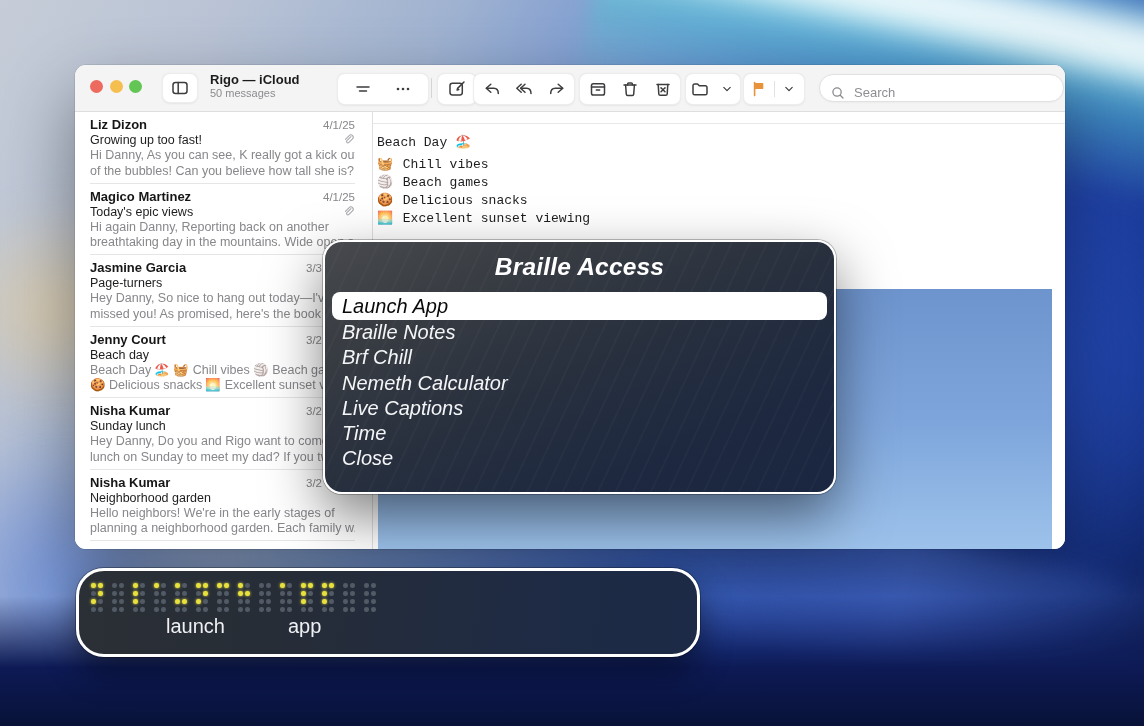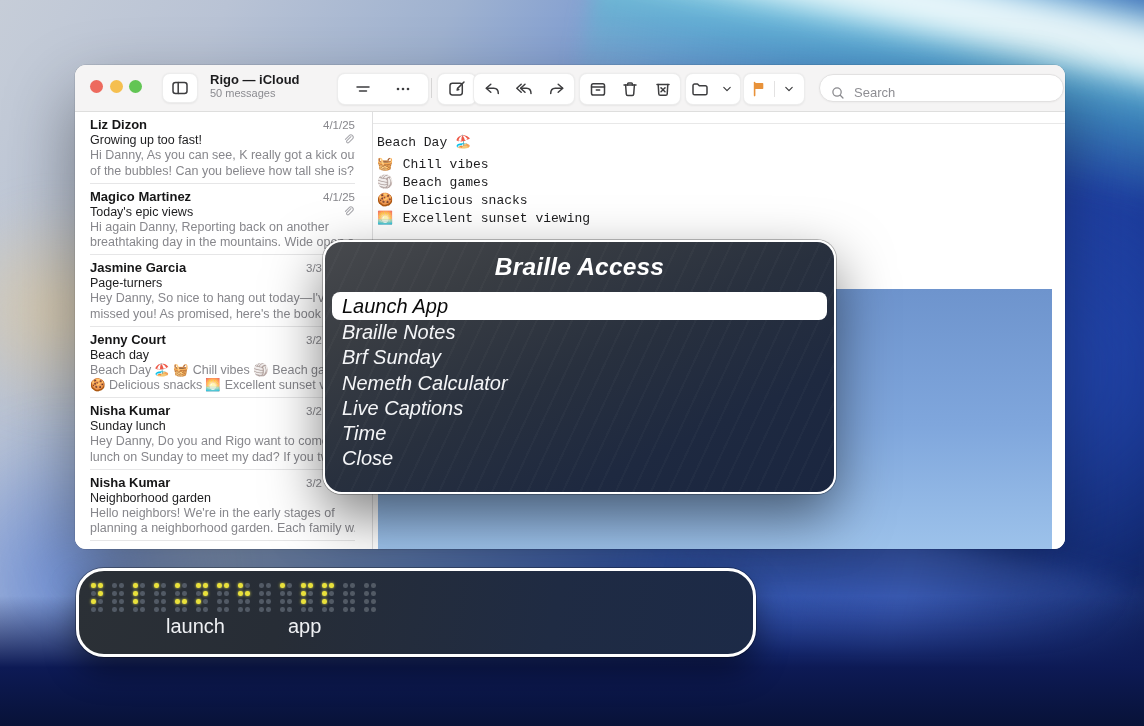--- a/index.html
+++ b/index.html
@@ -88,21 +88,21 @@
     background:repeating-linear-gradient(115deg,rgba(255,255,255,.025) 0 2px,rgba(255,255,255,0) 2px 16px);}
   #bp-title{position:absolute;left:0;right:0;top:11px;text-align:center;color:#fff;
     font-size:24.5px;font-weight:bold;letter-spacing:.2px;font-style:italic;}
   #bp-menu{position:absolute;left:0;right:0;top:50px;margin:0;padding:0;list-style:none;font-style:italic;}
   #bp-menu li{height:25.3px;line-height:25.3px;padding-left:17px;color:#f4f5f7;font-size:20px;
     white-space:nowrap;}
   #bp-menu li.selected{background:#fff;color:#0a0a0a;margin:0 7px 0 7px;padding-left:10px;
     height:28px;line-height:28px;border-radius:8px;}
 
   
-  #braille-bar{position:absolute;left:76px;top:568px;width:680px;height:89px;z-index:20;
+  #braille-bar{position:absolute;left:76px;top:568px;width:624px;height:89px;z-index:20;
     border-radius:28px;border:3px solid #fff;box-sizing:border-box;
     background:linear-gradient(100deg,#2b3036 0%,#272d36 30%,#1f2b43 70%,#1c2a47 100%);
     box-shadow:0 14px 32px rgba(0,0,0,.45),0 0 0 1px rgba(0,0,0,.3);}
   .br-cell{position:absolute;width:12px;height:29px;}
   .br-dot{position:absolute;width:4.6px;height:4.6px;border-radius:50%;background:#525a65;}
   .br-dot.on{background:#e9e13b;box-shadow:0 0 3px rgba(243,238,90,.9);}
   .br-word{position:absolute;top:44px;color:#eef0f3;font-size:20px;}
 </style>
 </head>
 <body>
@@ -368,21 +368,21 @@
     </div>
     <div id="mail-photo"></div>
   </div>
 </div>
 
 <div id="braille-panel">
   <div id="bp-title">Braille Access</div>
   <ul id="bp-menu">
       <li class="selected">Launch App</li>
       <li>Braille Notes</li>
-      <li>Brf Sunday</li>
+      <li>Brf Chill</li>
       <li>Nemeth Calculator</li>
       <li>Live Captions</li>
       <li>Time</li>
       <li>Close</li>
     </ul>
 </div>
 
 <div id="braille-bar">
     <div class="br-cell" style="left: 12px; top: 12px;">
       <span class="br-dot on" style="left: 0px; top: 0px;"></span>

